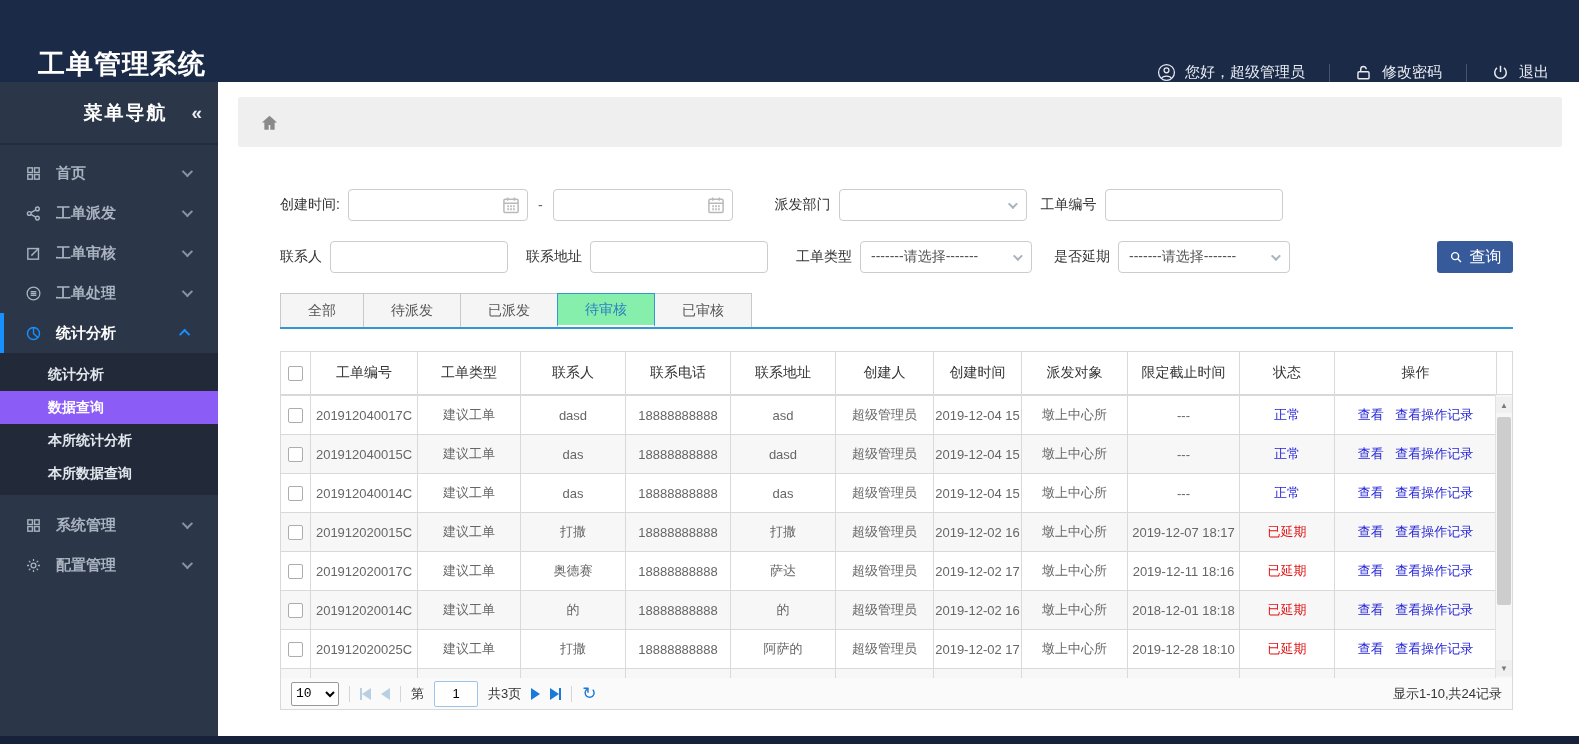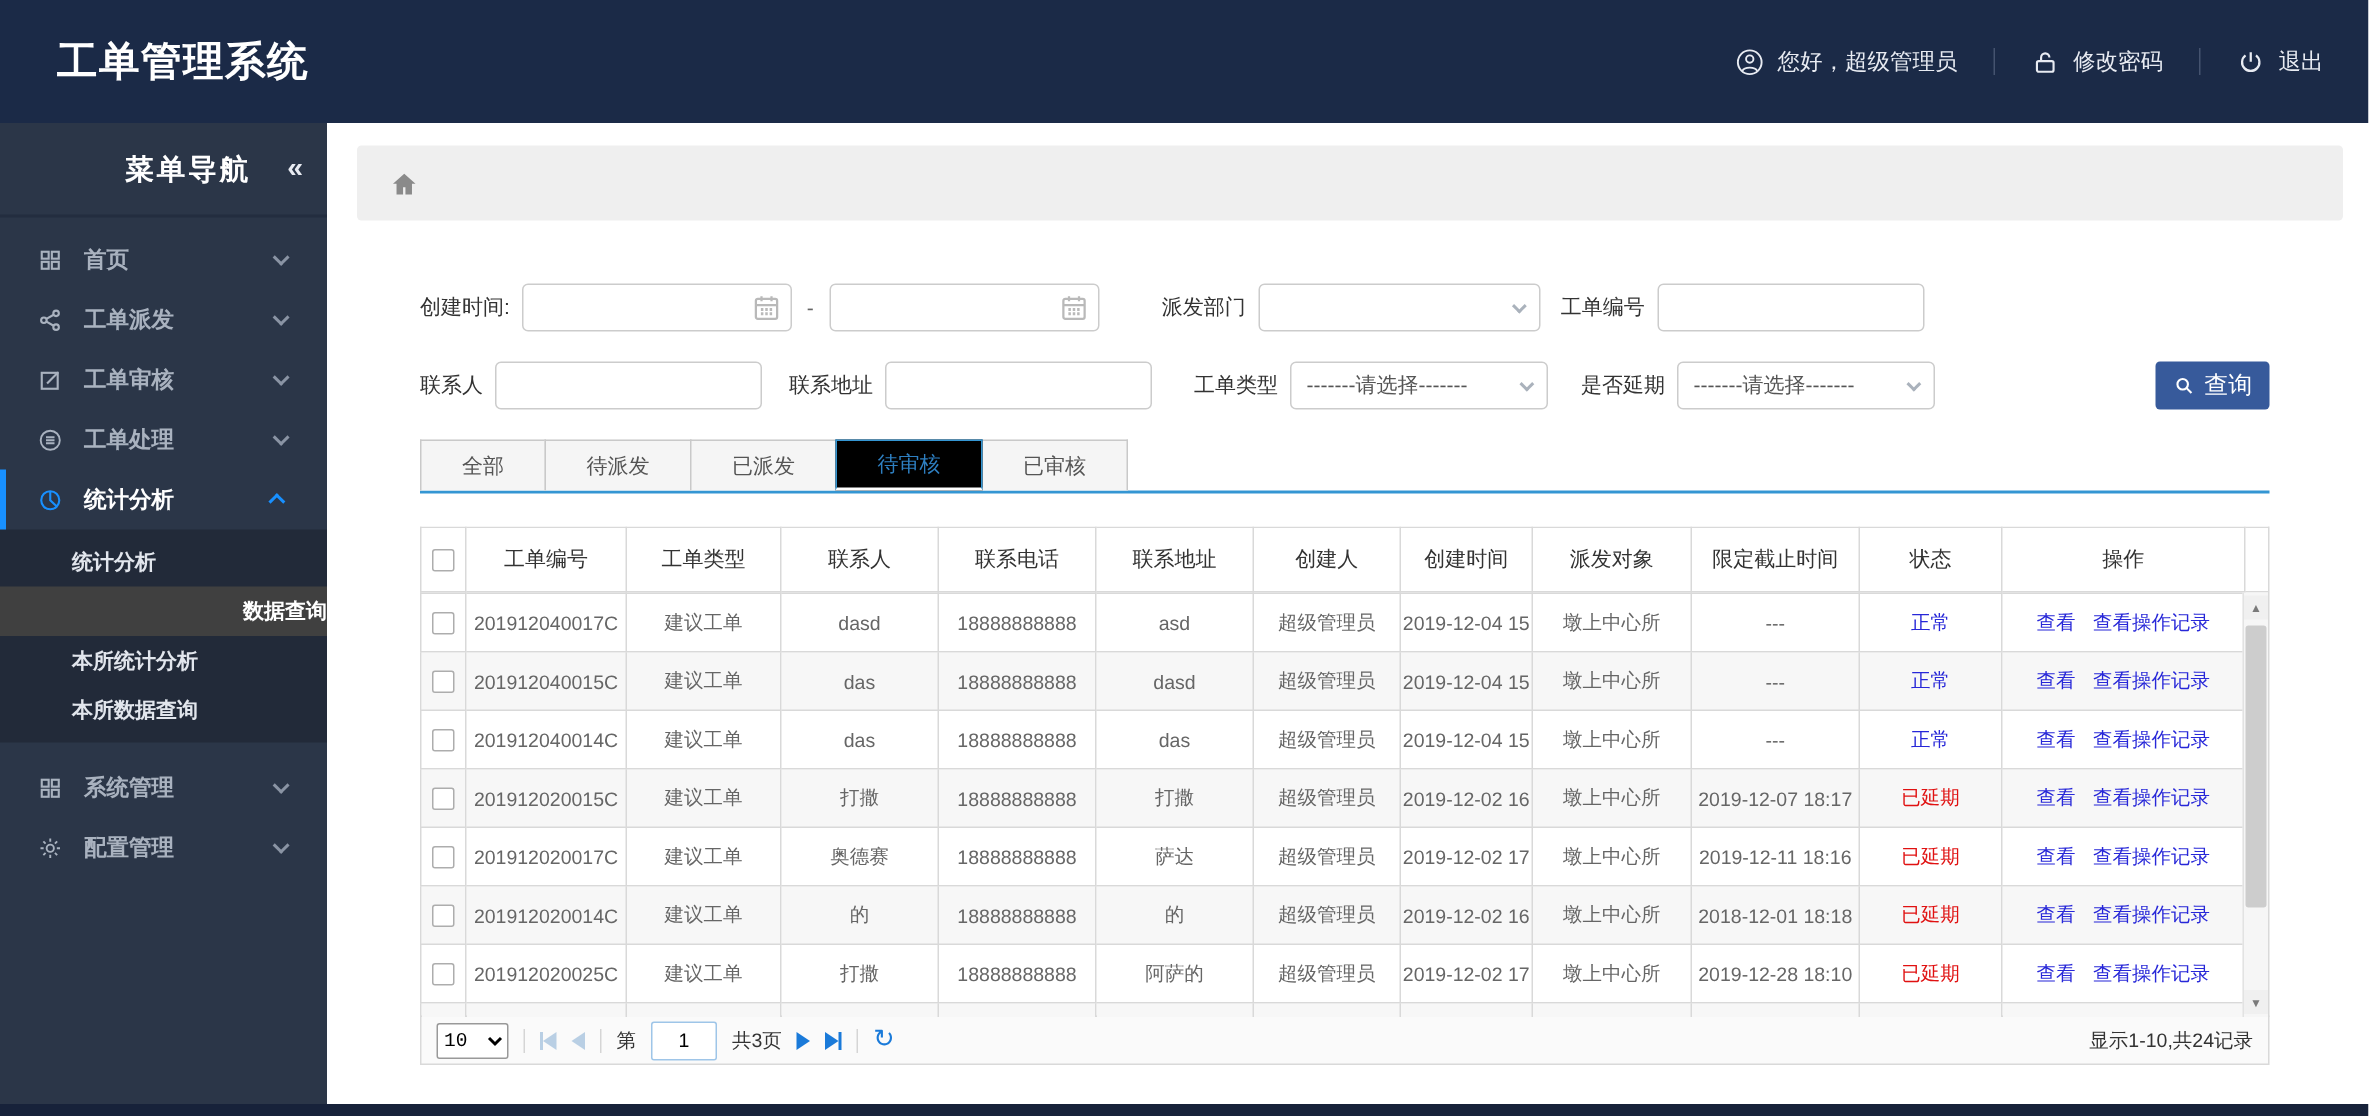--- a/index.html
+++ b/index.html
@@ -1,20 +1,20 @@
 <!DOCTYPE html>
 <html><head>
 <meta charset="utf-8">
 <style>
   * { margin:0; padding:0; box-sizing:border-box; }
   html,body { width:1579px; height:744px; overflow:hidden; }
   body { font-family:"Liberation Sans","DejaVu Sans",sans-serif; background:#fff; display:flex; flex-direction:column; }
 
   
-  .app-header { height:82px; background:#1b2a47; display:flex; align-items:center; flex:none; }
+  .app-header { height:82px; background:#1b2a47; display:flex; align-items:flex-end; flex:none; }
   .app-title { color:#fff; font-size:27px; font-weight:bold; margin-left:38px; letter-spacing:1px; }
   .header-right { margin-left:auto; margin-right:30px; display:flex; align-items:center; color:#e8ebf2; font-size:15px; }
   .hdr-item { display:flex; align-items:center; gap:9px; cursor:pointer; white-space:nowrap; }
   .hdr-sep { width:1px; height:18px; background:#45536f; margin:0 24px; }
   .hdr-icon { width:19px; height:19px; display:block; }
 
   
   .main { flex:1; display:flex; min-height:0; }
   .bottom-strip { height:8px; background:#17223a; flex:none; }
 
@@ -26,21 +26,21 @@
   .nav { padding-top:8px; font-size:15px;font-weight:bold; }
   .nav-item { height:40px; display:flex; align-items:center; padding-left:25px; cursor:pointer; position:relative; }
   .nav-item .mi { width:17px; height:17px; margin-right:14px; flex:none; }
   .nav-item .chev { position:absolute; right:28px; }
   .nav-item.active { color:#fff; border-left:4px solid #1890ff; padding-left:21px; }
   .nav-item.active .mi { color:#1890ff; }
   .chev { width:8px; height:8px; border-right:2px solid #8a94a4; border-bottom:2px solid #8a94a4; transform:rotate(45deg) translateY(-2px); }
   .chev.up { transform:rotate(-135deg) translateY(-2px); border-color:#1890ff; }
   .submenu { background:#222a39; padding:5px 0; }
   .submenu-item { height:33px; line-height:33px; padding-left:48px; color:#e2e6ed; font-size:14px; cursor:pointer; }
-  .submenu-item.selected { background:#404040; color:#fff;text-align:right; }
+  .submenu-item.selected { background:#8b5cf6; color:#fff; }
   .grp-gap { height:10px; }
 
   
   .content { flex:1; background:#fff; padding:15px 17px 0 20px; min-width:0; }
   .breadcrumb { height:50px; background:#efefef; border-radius:3px; display:flex; align-items:center; padding-left:22px; }
   .home-icon { width:19px; height:19px; color:#8a8a8a; cursor:pointer; }
 
   
   .filters { margin:42px 0 0 42px; width:1233px; font-size:14px; color:#333; }
   .f-row { display:flex; align-items:center; height:32px; margin-bottom:20px; white-space:nowrap; }
@@ -51,21 +51,21 @@
   .cal-icon { position:absolute; right:7px; top:6px; width:20px; height:20px; color:#b9b9b9; pointer-events:none; }
   .date-sep { margin:0 10px; color:#666; }
   .select-box { height:32px; border:1px solid #ccc; border-radius:4px; background:#fff; display:flex; align-items:center; padding:0 26px 0 10px; position:relative; color:#555; font-size:14px; cursor:pointer; }
   .select-box .chev { position:absolute; right:11px; border-color:#aab2bc; width:7px; height:7px; }
   .btn-query { margin-left:auto; width:76px; height:32px; background:#375a9b; color:#fff; border:none; border-radius:3px; font-size:16px; display:flex; align-items:center; justify-content:center; gap:7px; cursor:pointer; font-family:inherit; }
   .btn-query svg { width:14px; height:14px; }
 
   
   .tabs { margin:17px 0 0 42px; width:1233px; display:flex; border-bottom:2px solid #3496d3; }
   .tab { height:34px; padding:0 27px; display:flex; align-items:center; background:#f5f5f5; border:1px solid #c9c9c9; border-bottom:none; margin-right:-1px; font-size:14px; color:#555; cursor:pointer; position:relative; }
-  .tab.active { background:#000000; border:1px solid #3496d3; border-bottom:2px solid #fff; margin-bottom:-2px; color:#2e7fc1; z-index:2; }
+  .tab.active { background:#86efac; border:1px solid #3496d3; border-bottom:2px solid #fff; margin-bottom:-2px; color:#2e7fc1; z-index:2; }
 
   
   .table-wrap { margin:22px 0 0 42px; width:1233px; height:327px; position:relative; overflow:hidden; border-right:1px solid #d9d9d9; }
   table { border-collapse:collapse; table-layout:fixed; }
   .thead-table { width:1233px; }
   .body-table { width:1216px; }
   th,td { border:1px solid #d9d9d9; text-align:center; overflow:hidden; white-space:nowrap; }
   th { height:43px; font-size:14px; color:#333; font-weight:normal; background:#fff; }
   td { height:39px; font-size:13px; color:#666; }
   tbody tr:nth-child(even) td { background:#f7f7f7; }

